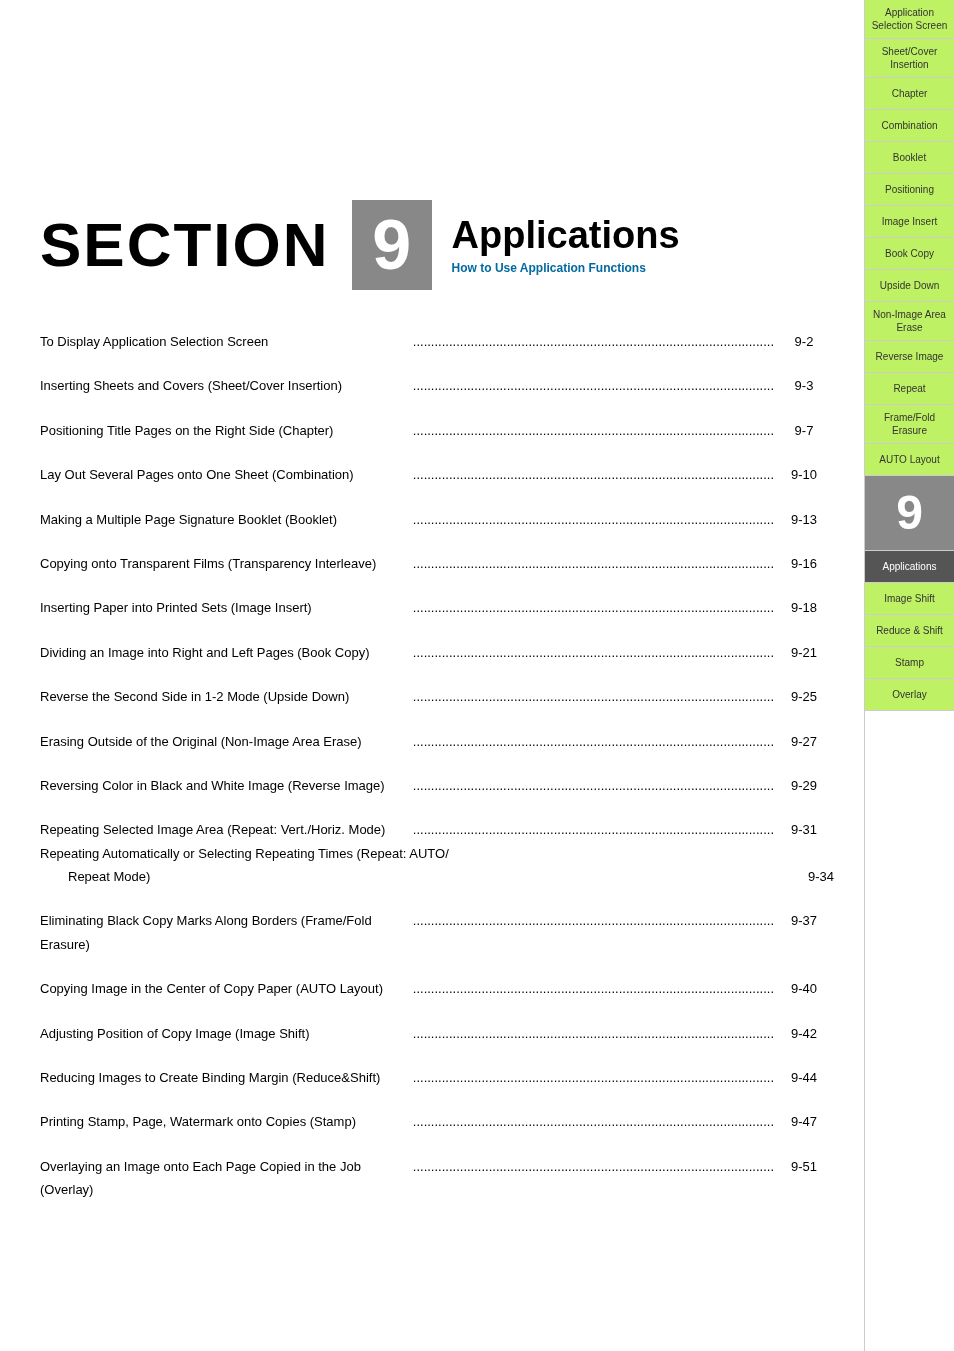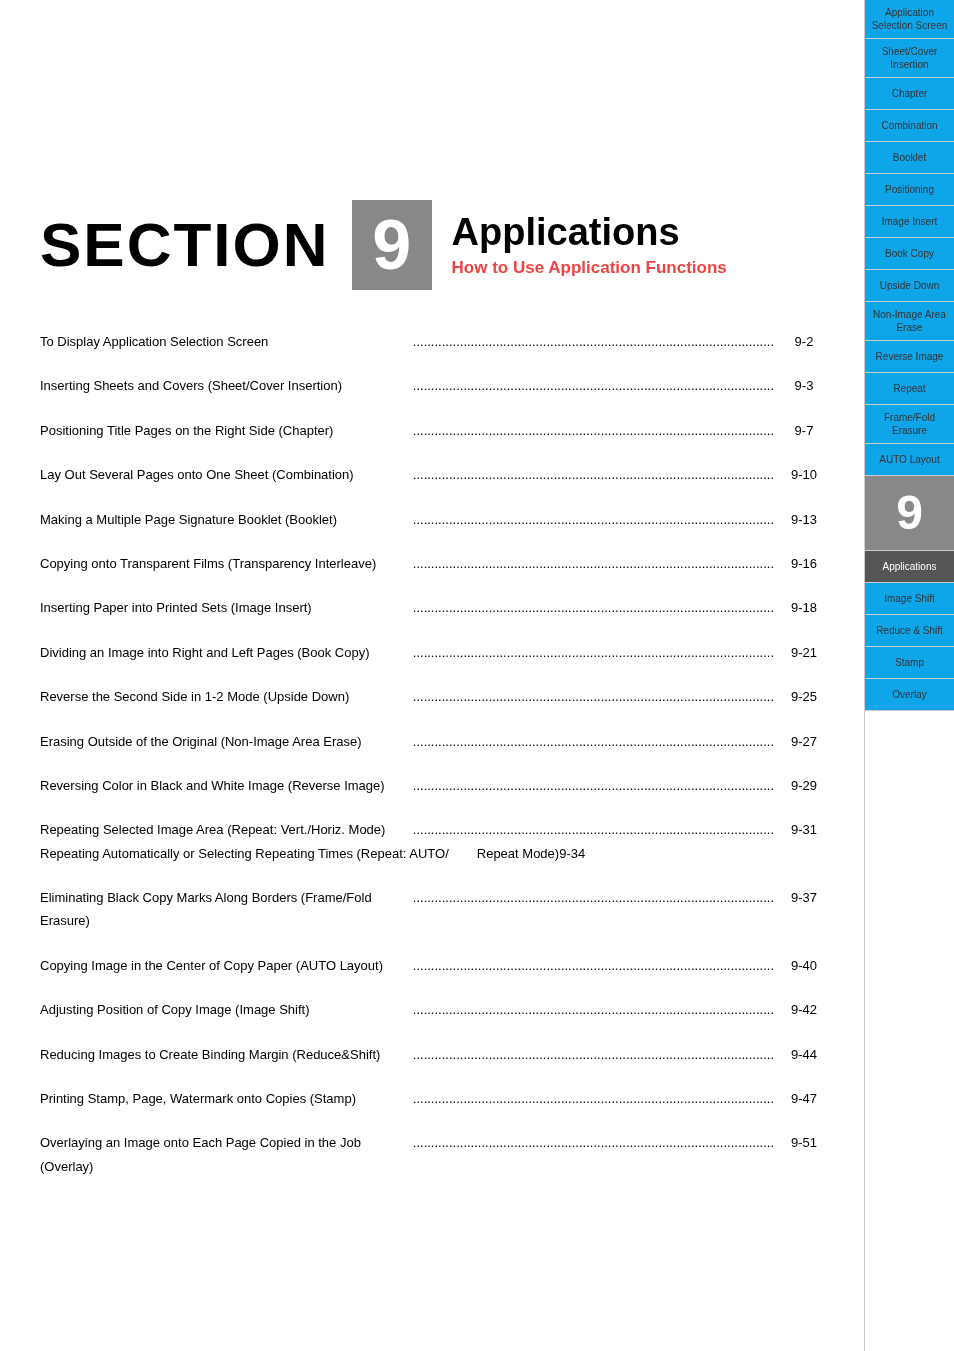--- a/index.html
+++ b/index.html
@@ -62,23 +62,23 @@
 
     .section-title {
       font-size: 38px;
       font-weight: 900;
       color: #000;
       font-family: 'Arial Black', Arial, sans-serif;
       line-height: 1.1;
     }
 
     .section-subtitle {
-      font-size: 17px;
+      font-size: 12px;
       font-weight: bold;
-      color: #ef4444;
+      color: #0369a1;
       margin-top: 4px;
     }
 
     
     .toc {
       margin-top: 20px;
     }
 
     .toc-entry {
       display: flex;
@@ -112,21 +112,21 @@
     }
 
     .sidebar-item {
       border-bottom: 1px solid #ccc;
       padding: 6px 4px;
       text-align: center;
       font-size: 10px;
       color: #333;
       line-height: 1.3;
       cursor: pointer;
-      background: #0ea5e9;
+      background: #bef264;
       min-height: 32px;
       display: flex;
       align-items: center;
       justify-content: center;
     }
 
     .sidebar-item.active {
       background: #555;
       color: #fff;
     }
@@ -212,21 +212,21 @@
       <div class="toc-entry">
         <span class="toc-text">Reversing Color in Black and White Image (Reverse Image)</span>
         <span style="flex: 1 1 0%; overflow: hidden; text-align: right; font-size: 13px; color: rgb(0, 0, 0); padding-left: 4px;">....................................................................................................</span>
         <span class="toc-page">9-29</span>
       </div>
       <div class="toc-entry">
         <span class="toc-text">Repeating Selected Image Area (Repeat: Vert./Horiz. Mode)</span>
         <span style="flex: 1 1 0%; overflow: hidden; text-align: right; font-size: 13px; color: rgb(0, 0, 0); padding-left: 4px;">....................................................................................................</span>
         <span class="toc-page">9-31</span>
       </div>
-      <div style="font-size: 13px; line-height: 1.8; color: rgb(0, 0, 0); display: flex; ">
+      <div style="font-size: 13px; line-height: 1.8; color: rgb(0, 0, 0); display: flex; flex-direction: column;">
         <div style="display: flex; justify-content: space-between;">
           <span>Repeating Automatically or Selecting Repeating Times (Repeat: AUTO/</span>
         </div>
         <div style="display: flex; justify-content: center; margin-left: 28px;">
           <span>Repeat Mode)</span>
           <span style="margin-left: auto;">9-34</span>
         </div>
       </div>
       <div class="toc-entry">
         <span class="toc-text">Eliminating Black Copy Marks Along Borders (Frame/Fold Erasure)</span>

